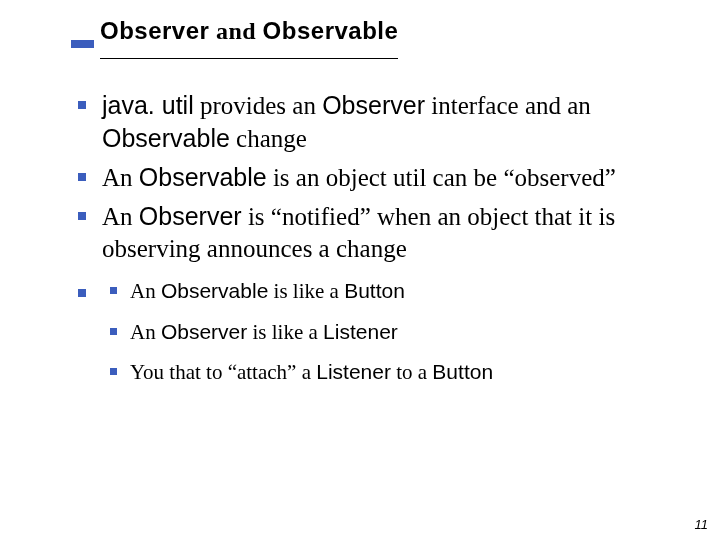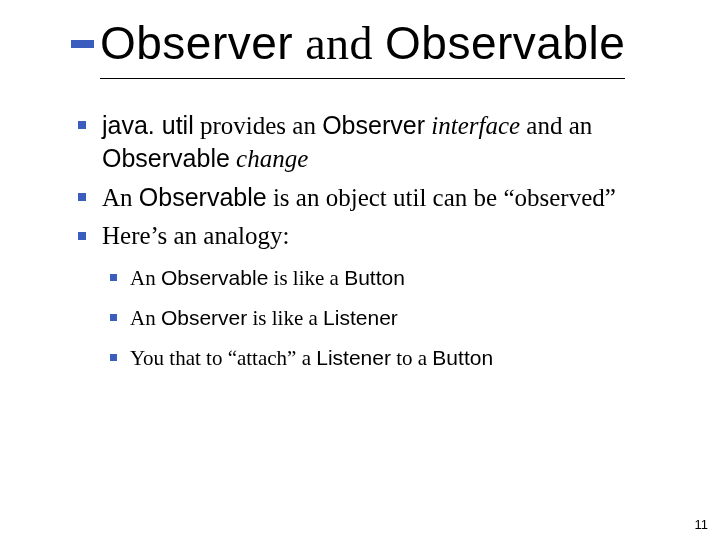--- a/index.html
+++ b/index.html
@@ -7,25 +7,25 @@
   body { font-family: "Times New Roman", Times, serif; color: #000; position: relative; }
 
   .slide { width: 720px; height: 540px; position: relative; padding: 0; }
 
   .title-wrap { padding: 18px 0 0 100px; }
   .accent-bar {
     width: 23px; height: 8px; background: #3b5dbd;
     position: absolute; left: 71px; top: 40px;
   }
   .title {
-    font-size: 46px; font-weight: 400; line-height: 1.1;
+    font-size: 24px; font-weight: 700; line-height: 1.1;
     font-family: Verdana, Arial, sans-serif;
     border-bottom: 1px solid #000;
     display: inline-block;
-    padding-bottom: 8px;
+    padding-bottom: 14px;
     letter-spacing: 0.5px;
   }
   .title .sans { font-family: Verdana, Arial, sans-serif; }
   .title .serif { font-family: "Times New Roman", serif; }
 
   .body-wrap { padding: 30px 40px 0 70px; }
 
   ul.lvl1 { list-style: none; }
   ul.lvl1 > li { position: relative; padding-left: 32px; margin-bottom: 6px; font-size: 25px; line-height: 1.28; }
   ul.lvl1 > li::before {
@@ -34,45 +34,46 @@
   }
 
   ul.lvl2 { list-style: none; margin-top: 6px; }
   ul.lvl2 > li { position: relative; padding-left: 28px; margin-bottom: 4px; font-size: 21px; line-height: 1.35; margin-top: 12px; }
   ul.lvl2 > li::before {
     content: ""; position: absolute; left: 8px; top: 10px;
     width: 7px; height: 7px; background: #3b5dbd;
   }
 
   .sans { font-family: Liberation Sans, sans-serif; }
-  .serif-ital { font-style: italic; }
+  .serif-ital { }
 
   .pagenum {
     position: absolute; right: 12px; bottom: 8px;
-    font-family: Arial, sans-serif; font-size: 13px; color: #000;
+    font-family: Arial, sans-serif; font-size: 13px; color: #000; font-style: italic;
   }
 </style>
 </head>
 <body>
 
 <div class="slide">
 
   <div class="accent-bar"></div>
 
   <div class="title-wrap">
     <h1 class="title">
       <span class="sans">Observer</span><span class="serif"> and </span><span class="sans">Observable</span>
     </h1>
   </div>
 
   <div class="body-wrap">
     <ul class="lvl1" id="lvl1">
         <li><span class="sans">java. util</span><span> provides an </span><span class="sans">Observer</span><span class="serif-ital"> interface</span><span> and an </span><span class="sans">Observable</span><span class="serif-ital"> change</span></li>
         <li><span>An </span><span class="sans">Observable</span><span> is an object util can be “observed”</span></li>
-        <li><span>Here’s an analogy:</span><ul class="lvl2">
+        <li><span>An </span><span class="sans">Observer</span><span> is “notified” when an object that it is observing announces a change</span></li>
+        <li><ul class="lvl2">
             <li><span>An </span><span class="sans">Observable</span><span> is like a </span><span class="sans">Button</span></li>
             <li><span>An </span><span class="sans">Observer</span><span> is like a </span><span class="sans">Listener</span></li>
             <li><span>You that to “attach” a </span><span class="sans">Listener</span><span> to a </span><span class="sans">Button</span></li>
           </ul></li>
       </ul>
   </div>
 
   <div class="pagenum">11</div>
 </div>
 

